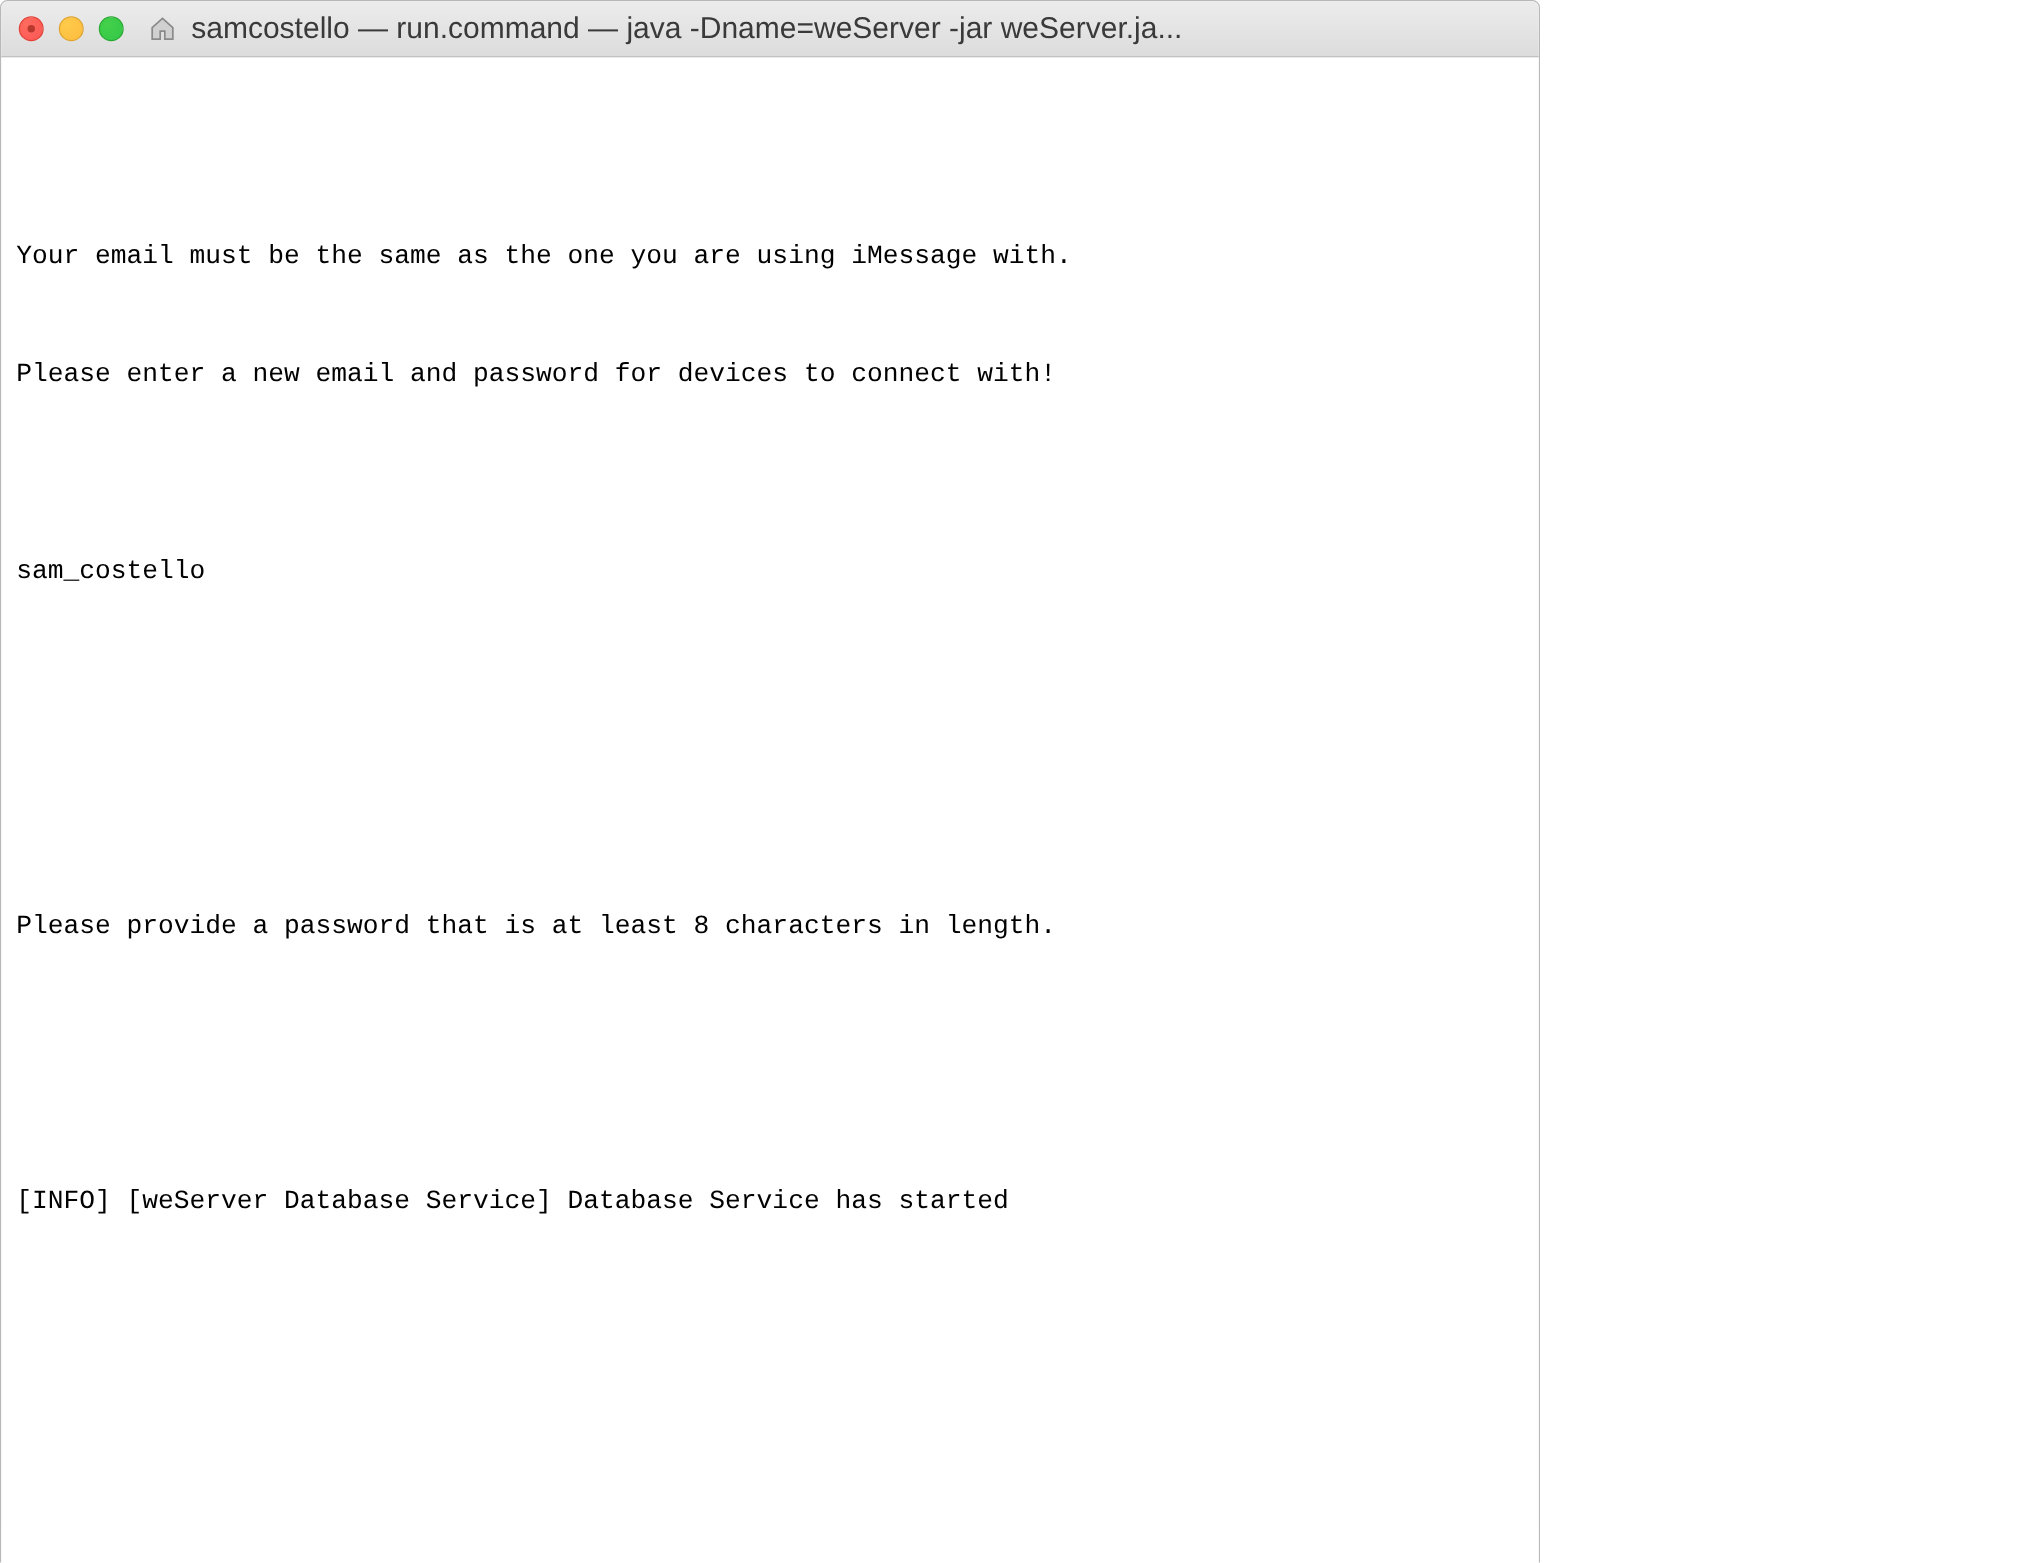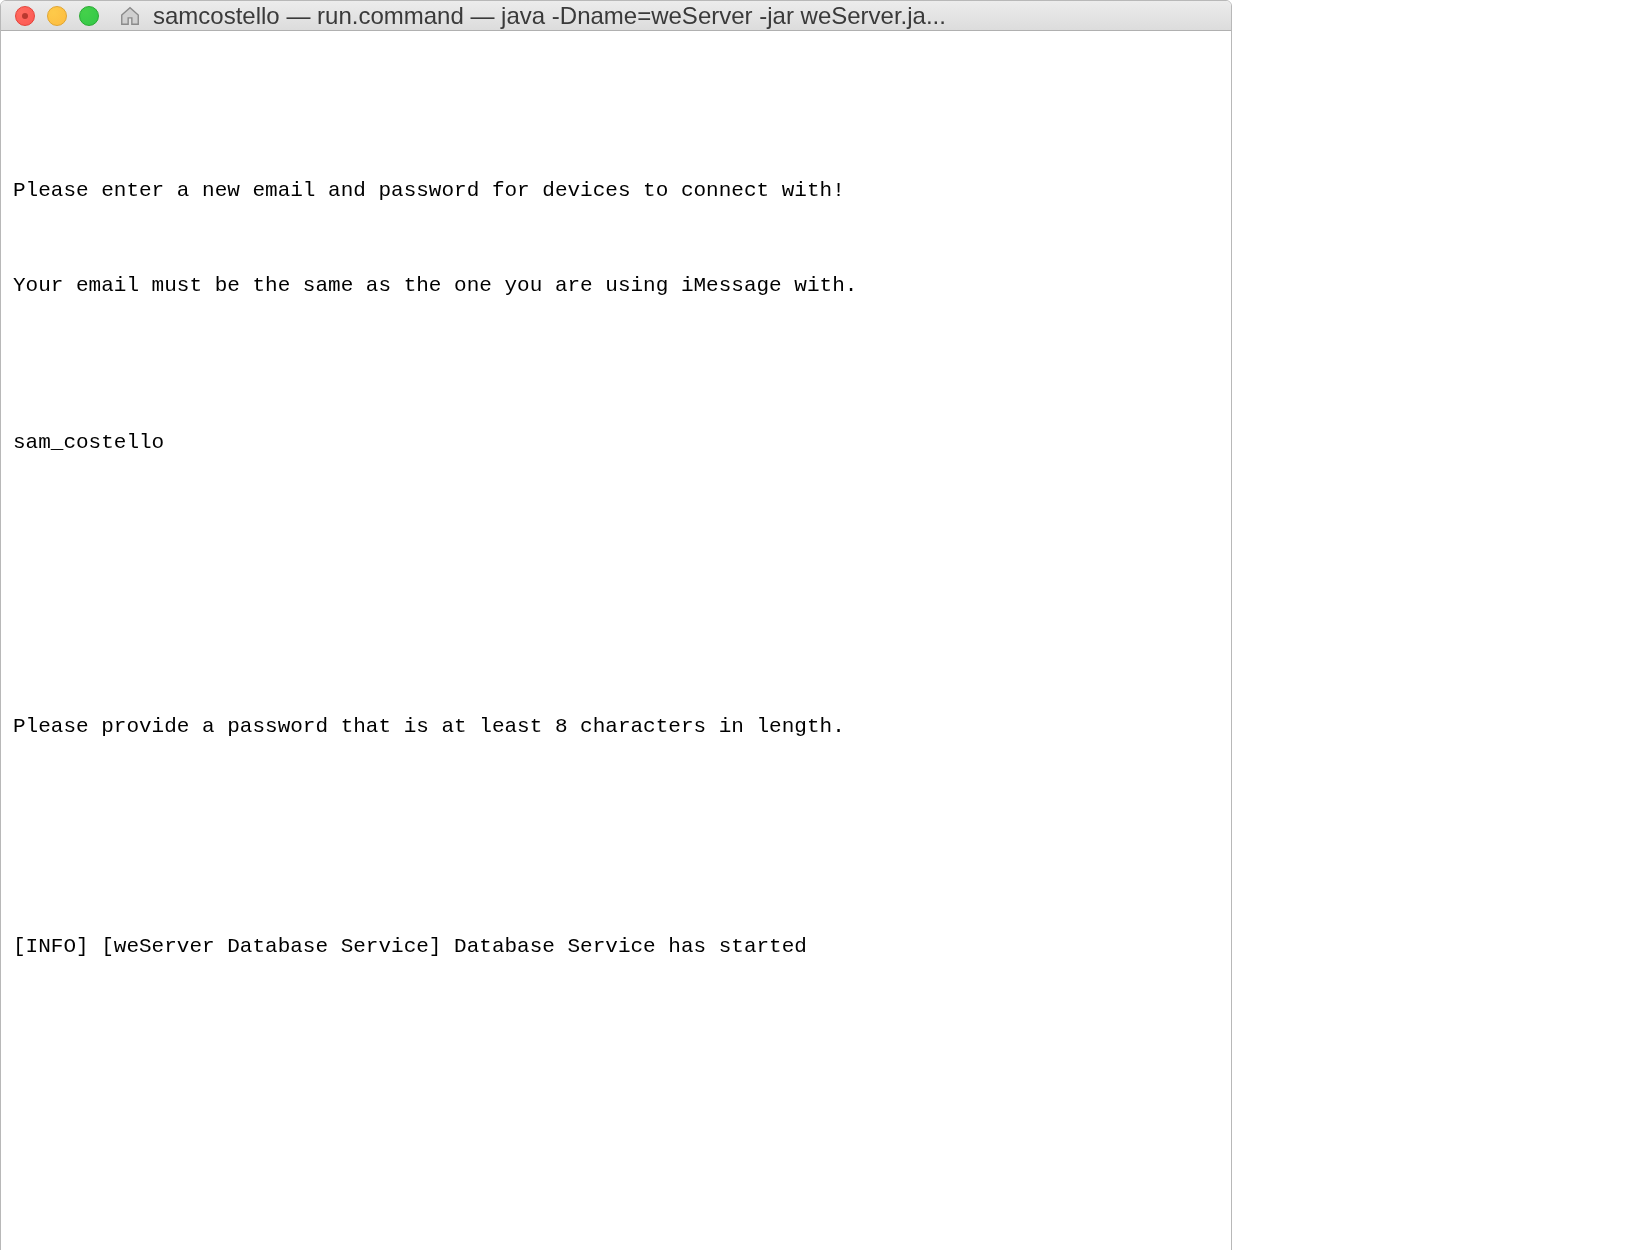--- a/index.html
+++ b/index.html
@@ -17,21 +17,21 @@
     }
     .window-wrapper {
       width: 1232px;
       margin: 0;
       background: #ffffff;
       border: 1px solid #b8b8b8;
       border-radius: 6px 6px 0 0;
       overflow: hidden;
     }
     .titlebar {
-      height: 30px;
+      height: 45px;
       background: linear-gradient(to bottom, #ececec 0%, #dcdcdc 100%);
       border-bottom: 1px solid #b0b0b0;
       display: flex;
       align-items: center;
       padding: 0 14px;
     }
     .traffic-lights {
       display: flex;
       gap: 12px;
       align-items: center;
@@ -112,22 +112,22 @@
     </div>
     <div class="home-icon">
       <svg width="22" height="22" viewBox="0 0 24 24" fill="none" stroke="#8a8a8a" stroke-width="1.5">
         <path d="M3 11 L12 3 L21 11 L21 21 L14 21 L14 14 L10 14 L10 21 L3 21 Z" fill="#d0d0d0" stroke="#8a8a8a"></path>
       </svg>
     </div>
     <div class="window-title">samcostello — run.command — java -Dname=weServer -jar weServer.ja...</div>
   </div>
   <div class="terminal-body">
     <span class="terminal-line"></span>
+    <span class="terminal-line">Your email must be the same as the one you are using iMessage with.</span>
     <span class="terminal-line">Please enter a new email and password for devices to connect with!</span>
-    <span class="terminal-line">Your email must be the same as the one you are using iMessage with.</span>
     <span class="terminal-line"></span>
     <span class="terminal-line">sam_costello</span>
     <span class="terminal-line"></span>
     <span class="terminal-line"></span>
     <span class="terminal-line"></span>
     <span class="terminal-line">Please provide a password that is at least 8 characters in length.</span>
     <span class="terminal-line"></span>
     <span class="terminal-line"></span>
     <span class="terminal-line">[INFO] [weServer Database Service] Database Service has started</span>
     

